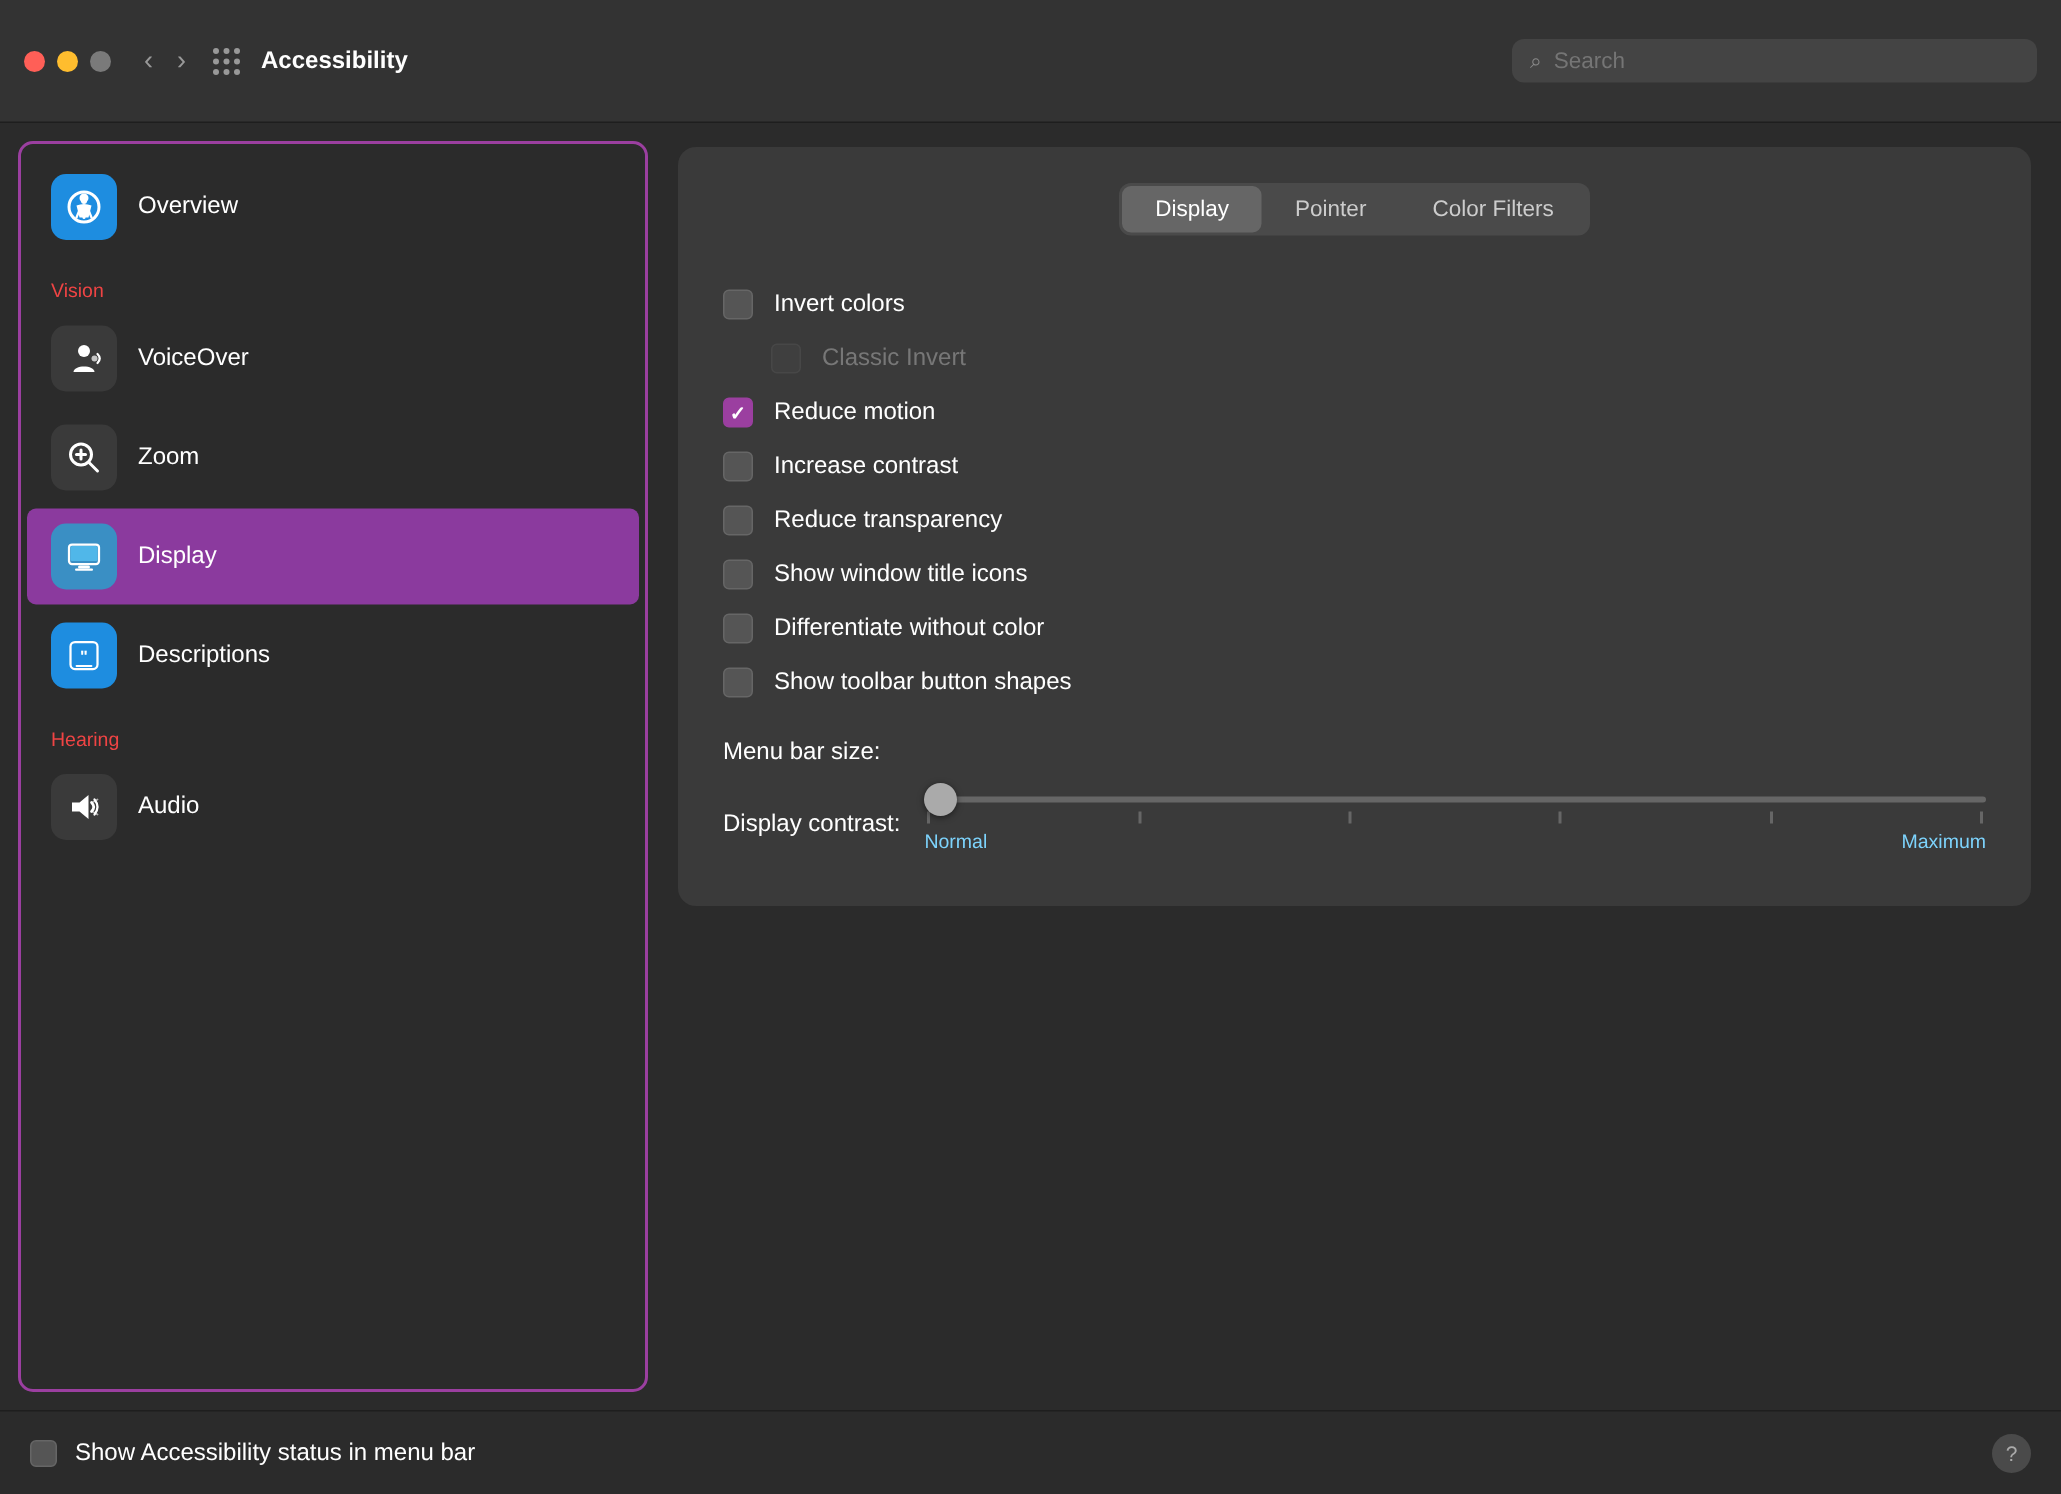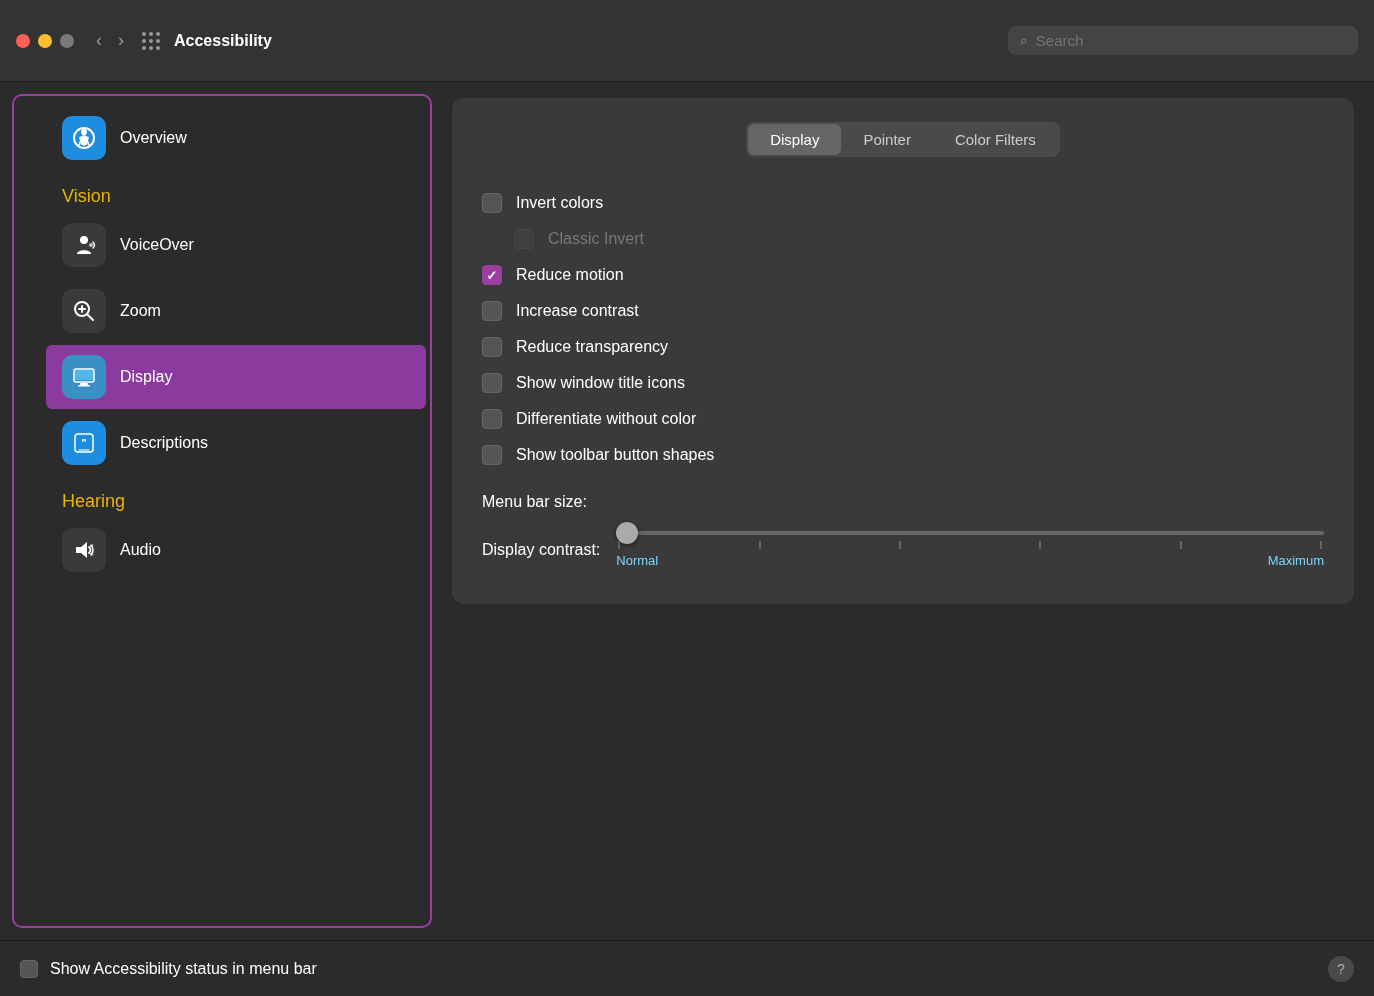--- a/index.html
+++ b/index.html
@@ -104,21 +104,20 @@
 
     
     .sidebar {
       width: 420px;
       background: #2b2b2b;
       border: 2px solid #9b3fa0;
       border-radius: 10px;
       margin: 12px 0 12px 12px;
       overflow-y: auto;
       flex-shrink: 0;
-      padding-left: 28px;
     }
 
     .sidebar-item {
       display: flex;
       align-items: center;
       padding: 10px 16px;
       cursor: pointer;
       border-radius: 6px;
       margin: 2px 4px;
       gap: 14px;
@@ -126,22 +125,22 @@
     .sidebar-item.active {
       background: #8b3a9e;
       border-radius: 6px;
     }
     .sidebar-item-label {
       font-size: 16px;
       color: #ffffff;
       font-weight: 400;
     }
     .sidebar-section-header {
-      font-size: 18px;
-      color: #eab308;
+      font-size: 13px;
+      color: #ef4444;
       padding: 14px 20px 4px;
       font-weight: 400;
     }
 
     .icon-circle {
       width: 44px;
       height: 44px;
       border-radius: 10px;
       display: flex;
       align-items: center;

